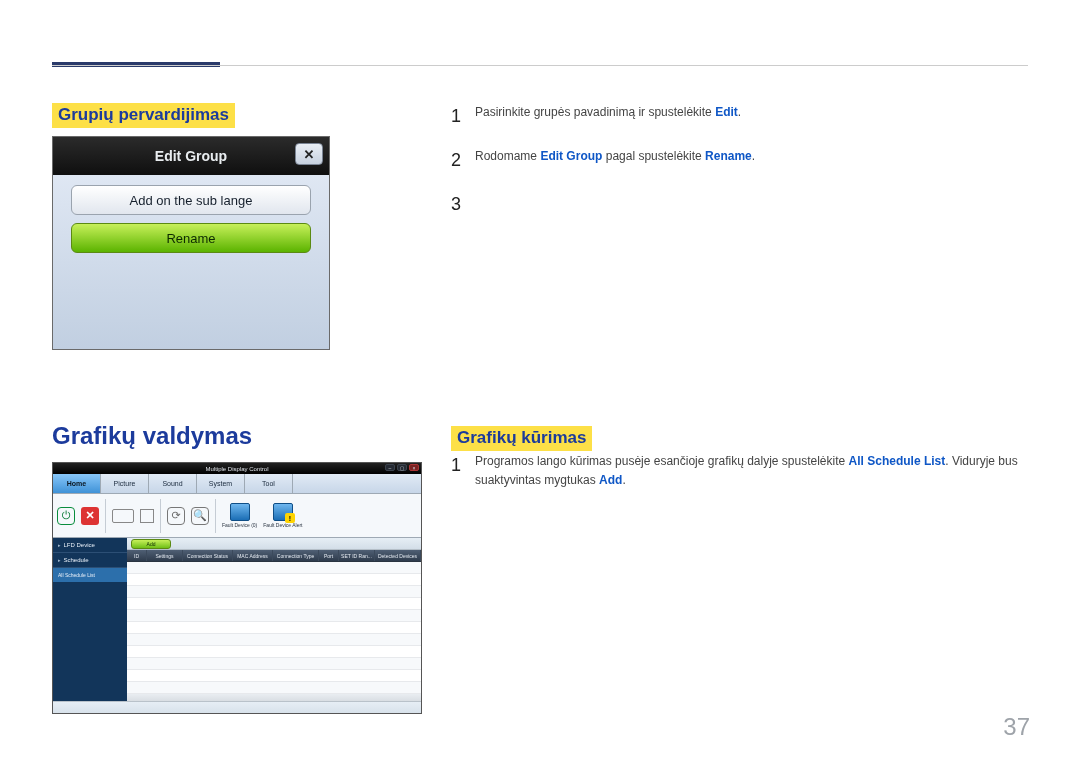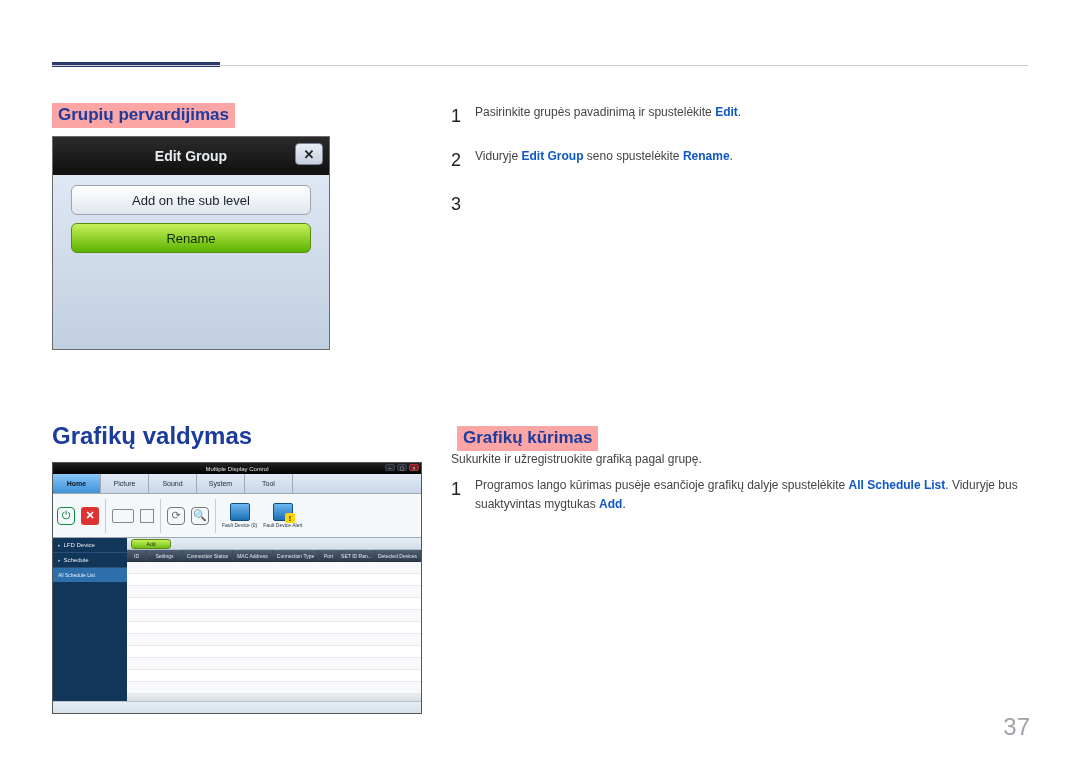--- a/index.html
+++ b/index.html
@@ -7,23 +7,23 @@
     width: 1080px;
     height: 763px;
     background: #fff;
     font-family: Arial, Helvetica, sans-serif;
     position: relative;
     color: #333;
   }
   .top-line-thick { position: absolute; left: 52px; top: 62px; width: 168px; height: 5px; background: #2a3a6a; }
   .top-line-thin  { position: absolute; left: 52px; top: 65px; width: 976px; height: 1px; background: #ccc; }
 
-  .hlabel { display: inline-block; background: #fca5a5; color: #1c3b9c; font-weight: 700; padding: 2px 6px 3px 6px; }
+  .hlabel { display: inline-block; background: #fde047; color: #1c3b9c; font-weight: 700; padding: 2px 6px 3px 6px; }
   .h-sec1 { position: absolute; left: 52px; top: 103px; font-size: 17px; }
-  .h-sec2 { position: absolute; left: 451px; top: 426px; font-size: 17px; margin-left: 6px; }
+  .h-sec2 { position: absolute; left: 451px; top: 426px; font-size: 17px; }
   .h-title { position: absolute; left: 52px; top: 422px; font-size: 24px; color: #1c3b9c; font-weight: 700; }
 
   
   .dlg-wrap { position: absolute; left: 52px; top: 136px; width: 278px; height: 214px; border: 1px solid #6a6a6a; background: #fff; }
   .dlg-titlebar { height: 38px; background: linear-gradient(#2b2b2b,#0f0f0f); display: flex; align-items: center; justify-content: center; position: relative; }
   .dlg-title { color: #e8ecef; font-weight: 600; font-size: 14px; }
   .dlg-close { position: absolute; right: 6px; top: 6px; width: 28px; height: 22px; background: linear-gradient(#e9eef5,#c7d1df); border: 1px solid #7a8494; border-radius: 4px; display: flex; align-items: center; justify-content: center; color: #222; font-weight: 700; font-size: 13px; cursor: pointer; }
   .dlg-body { background: linear-gradient(#dfe7f3,#c1cfe1); height: calc(100% - 38px); padding: 10px 18px 12px 18px; display: flex; flex-direction: column; gap: 8px; }
   .dlg-btn { height: 30px; border-radius: 6px; border: 1px solid #9aa3ae; background: linear-gradient(#ffffff,#e1e6ee); font-size: 13px; color: #16202d; display: flex; align-items: center; justify-content: center; cursor: pointer; }
   .dlg-btn.sel { border: 1px solid #5b8a12; background: linear-gradient(#c7f05a,#5bb300); color: #0d2a00; }
@@ -89,48 +89,47 @@
 <span class="hlabel h-sec1">Grupių pervardijimas</span>
 
 <div class="dlg-wrap">
   <div class="dlg-titlebar">
     <span class="dlg-title">Edit Group</span>
     <div class="dlg-close">
         <span>✕</span>
       </div>
   </div>
   <div class="dlg-body">
-    <div class="dlg-btn">Add on the sub level</div>
+    <div class="dlg-btn">Add on the sub lange</div>
     <div class="dlg-btn sel">Rename</div>
   </div>
 </div>
 
 <div class="steps1">
   <div class="steprow">
     <div class="stepnum">1</div>
     <div>
       <span>Pasirinkite grupės pavadinimą ir spustelėkite </span><span class="link">Edit</span><span>.</span>
     </div>
   </div>
   <div class="steprow">
     <div class="stepnum">2</div>
     <div>
-      <span>Viduryje </span><span class="link">Edit Group</span><span> seno spustelėkite </span><span class="link">Rename</span><span>.</span>
+      <span>Rodomame </span><span class="link">Edit Group</span><span> pagal spustelėkite </span><span class="link">Rename</span><span>.</span>
     </div>
   </div>
   <div class="steprow">
     <div class="stepnum">3</div>
   </div>
 </div>
 
 <div class="h-title">Grafikų valdymas</div>
 <span class="hlabel h-sec2">Grafikų kūrimas</span>
 
 <div class="steps2">
-  <div class="intro2">Sukurkite ir užregistruokite grafiką pagal grupę.</div>
   <div class="steprow">
     <div class="stepnum">1</div>
     <div>
       <span>Programos lango kūrimas pusėje esančioje grafikų dalyje spustelėkite </span><span class="link">All Schedule List</span><span>. Viduryje bus suaktyvintas mygtukas </span><span class="link">Add</span><span>.</span>
     </div>
   </div>
 </div>
 
 <div class="app">
   <div class="app-title">

